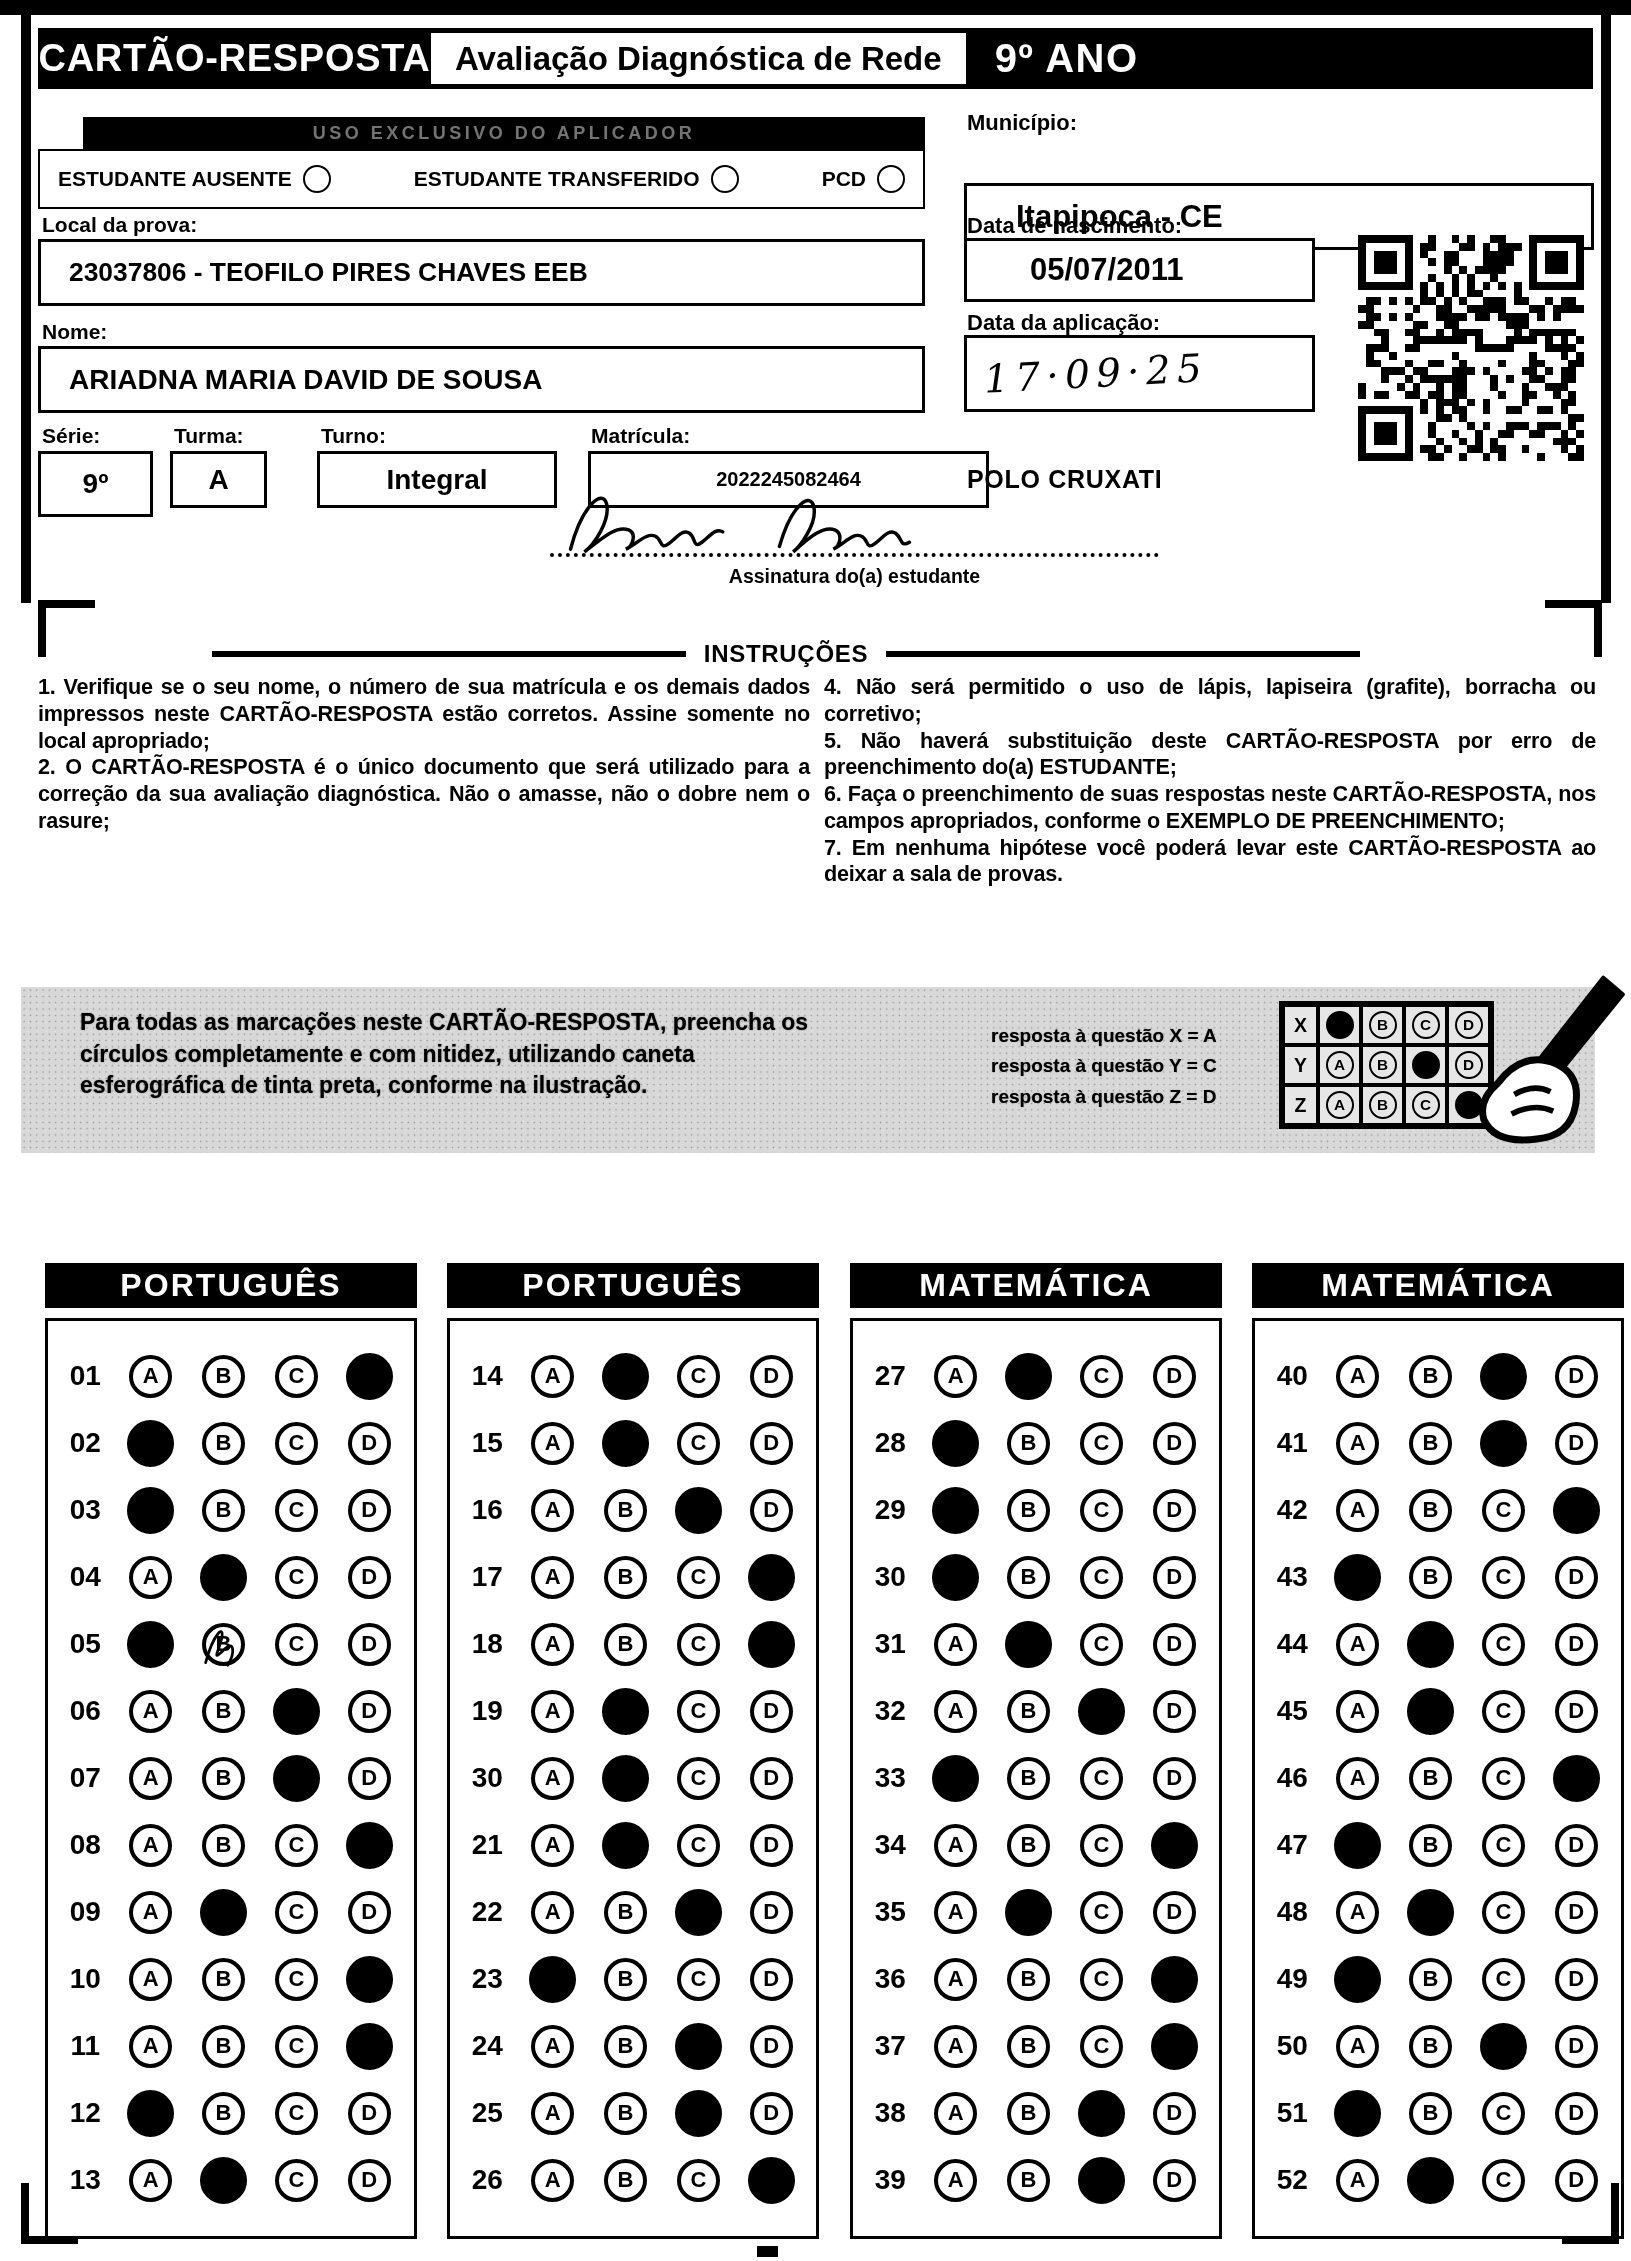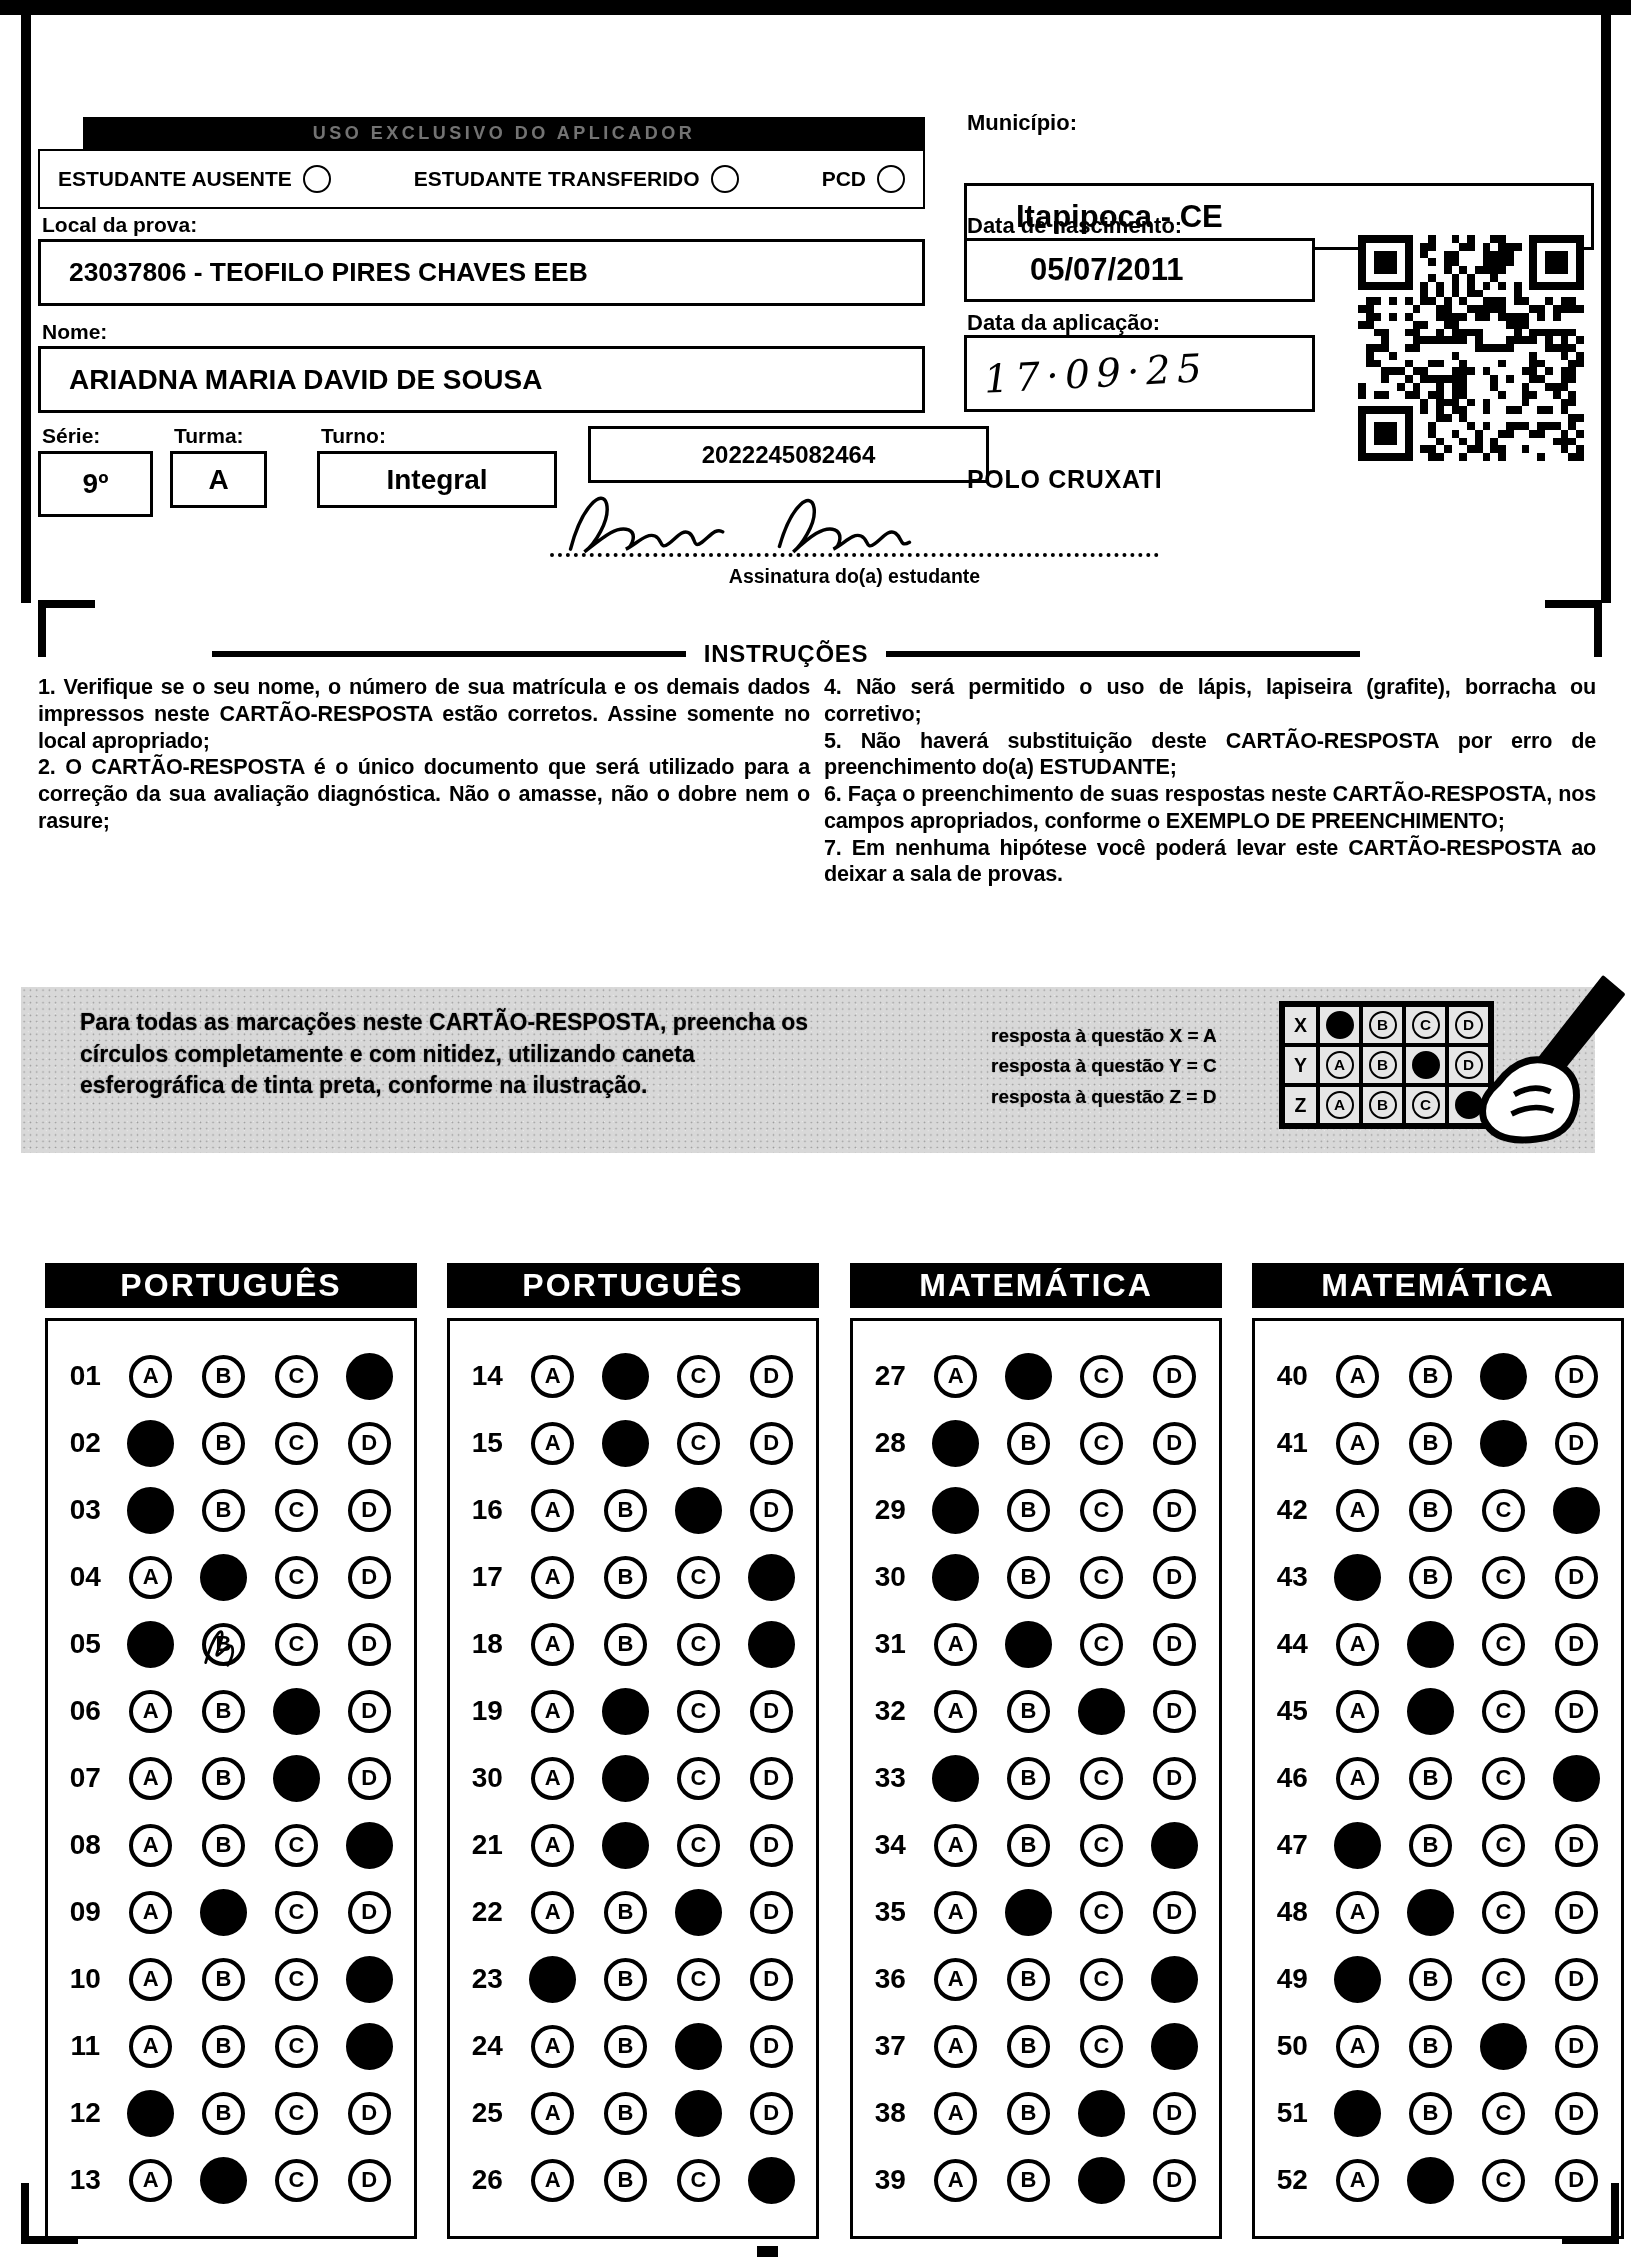--- a/index.html
+++ b/index.html
@@ -91,20 +91,25 @@
 
   <div class="abs ink mark-top"></div>
   <div class="abs ink mark-left"></div>
   <div class="abs ink mark-right"></div>
   <div class="br br-tl"></div>
   <div class="br br-tr"></div>
   <div class="br br-bl"></div>
   <div class="br br-br"></div>
   <div class="abs ink mark-bc"></div>
 
+  <div class="abs band">
+    <div class="band-card">CARTÃO-RESPOSTA</div>
+    <div class="band-exam">Avaliação Diagnóstica de Rede</div>
+    <div class="band-grade">9º ANO</div>
+  </div>
 
   <div class="abs uso-bar">USO EXCLUSIVO DO APLICADOR</div>
   <div class="abs status-box">
     <div class="check-item">
       <span>ESTUDANTE AUSENTE</span>
       <span class="check-circle"></span>
     </div>
     <div class="check-item">
       <span>ESTUDANTE TRANSFERIDO</span>
       <span class="check-circle"></span>
@@ -121,21 +126,21 @@
   <div class="abs lbl" style="left:42px;top:320px;">Nome:</div>
   <div class="abs fbox" style="left:38px;top:346px;width:887px;height:67px;padding-left:28px;font-size:28px;">ARIADNA MARIA DAVID DE SOUSA</div>
 
   <div class="abs lbl" style="left:42px;top:424px;">Série:</div>
   <div class="abs lbl" style="left:174px;top:424px;">Turma:</div>
   <div class="abs lbl" style="left:321px;top:424px;">Turno:</div>
   <div class="abs lbl" style="left:591px;top:424px;">Matrícula:</div>
   <div class="abs fbox" style="left:38px;top:451px;width:115px;height:66px;justify-content:center;font-size:28px;">9º</div>
   <div class="abs fbox" style="left:170px;top:451px;width:97px;height:57px;justify-content:center;font-size:28px;">A</div>
   <div class="abs fbox" style="left:317px;top:451px;width:240px;height:57px;justify-content:center;font-size:28px;">Integral</div>
-  <div class="abs fbox" style="left:588px;top:426px;width:401px;height:57px;justify-content:center;font-size:24px;">2022245082464</div>
+  <div class="abs fbox" style="left:588px;top:451px;width:401px;height:57px;justify-content:center;font-size:20px;">2022245082464</div>
 
   <div class="abs lbl" style="left:967px;top:110px;font-size:22px;">Município:</div>
   <div class="abs fbox" style="left:964px;top:135px;width:630px;height:67px;padding-left:49px;font-size:31px;margin-top:48px;">Itapipoca - CE</div>
 
   <div class="abs lbl" style="left:967px;top:213px;font-size:22px;">Data de nascimento:</div>
   <div class="abs fbox" style="left:964px;top:238px;width:351px;height:64px;padding-left:63px;font-size:31px;">05/07/2011</div>
 
   <div class="abs lbl" style="left:967px;top:310px;font-size:22px;">Data da aplicação:</div>
   <div class="abs fbox" style="left:964px;top:335px;width:351px;height:77px;padding-left:16.7px;font-weight:normal;">
     <span class="handdate">17·09·25</span>

